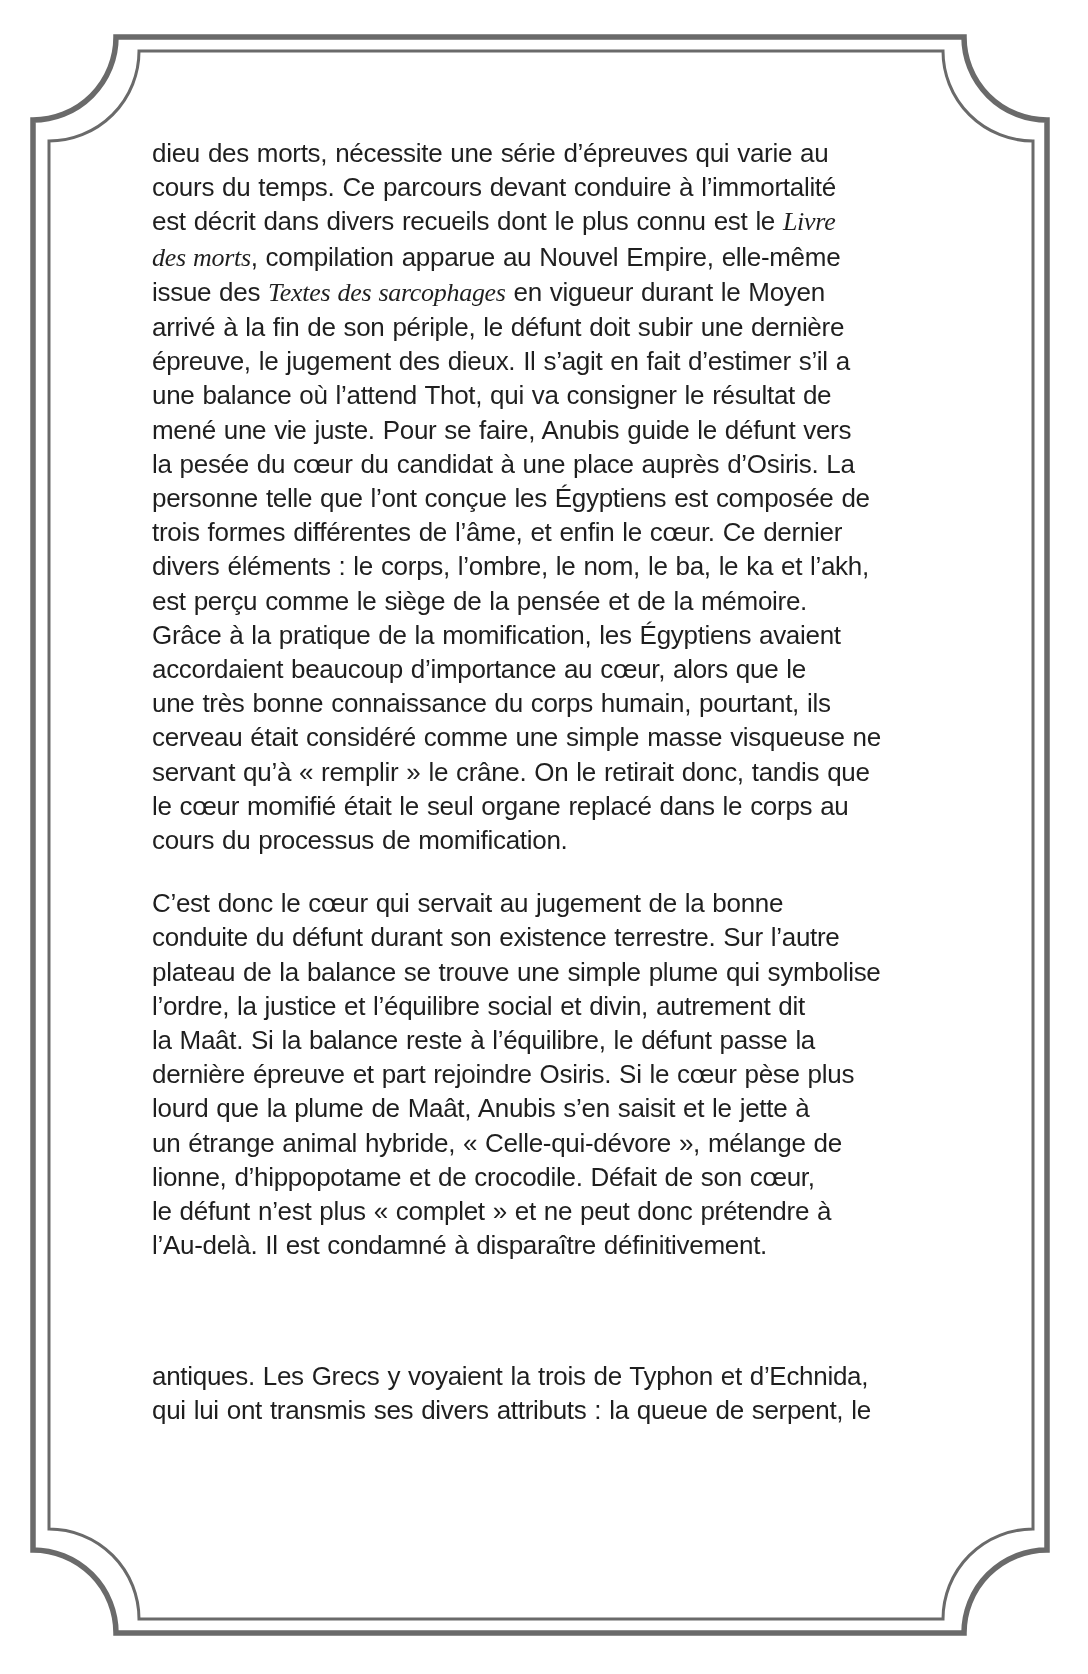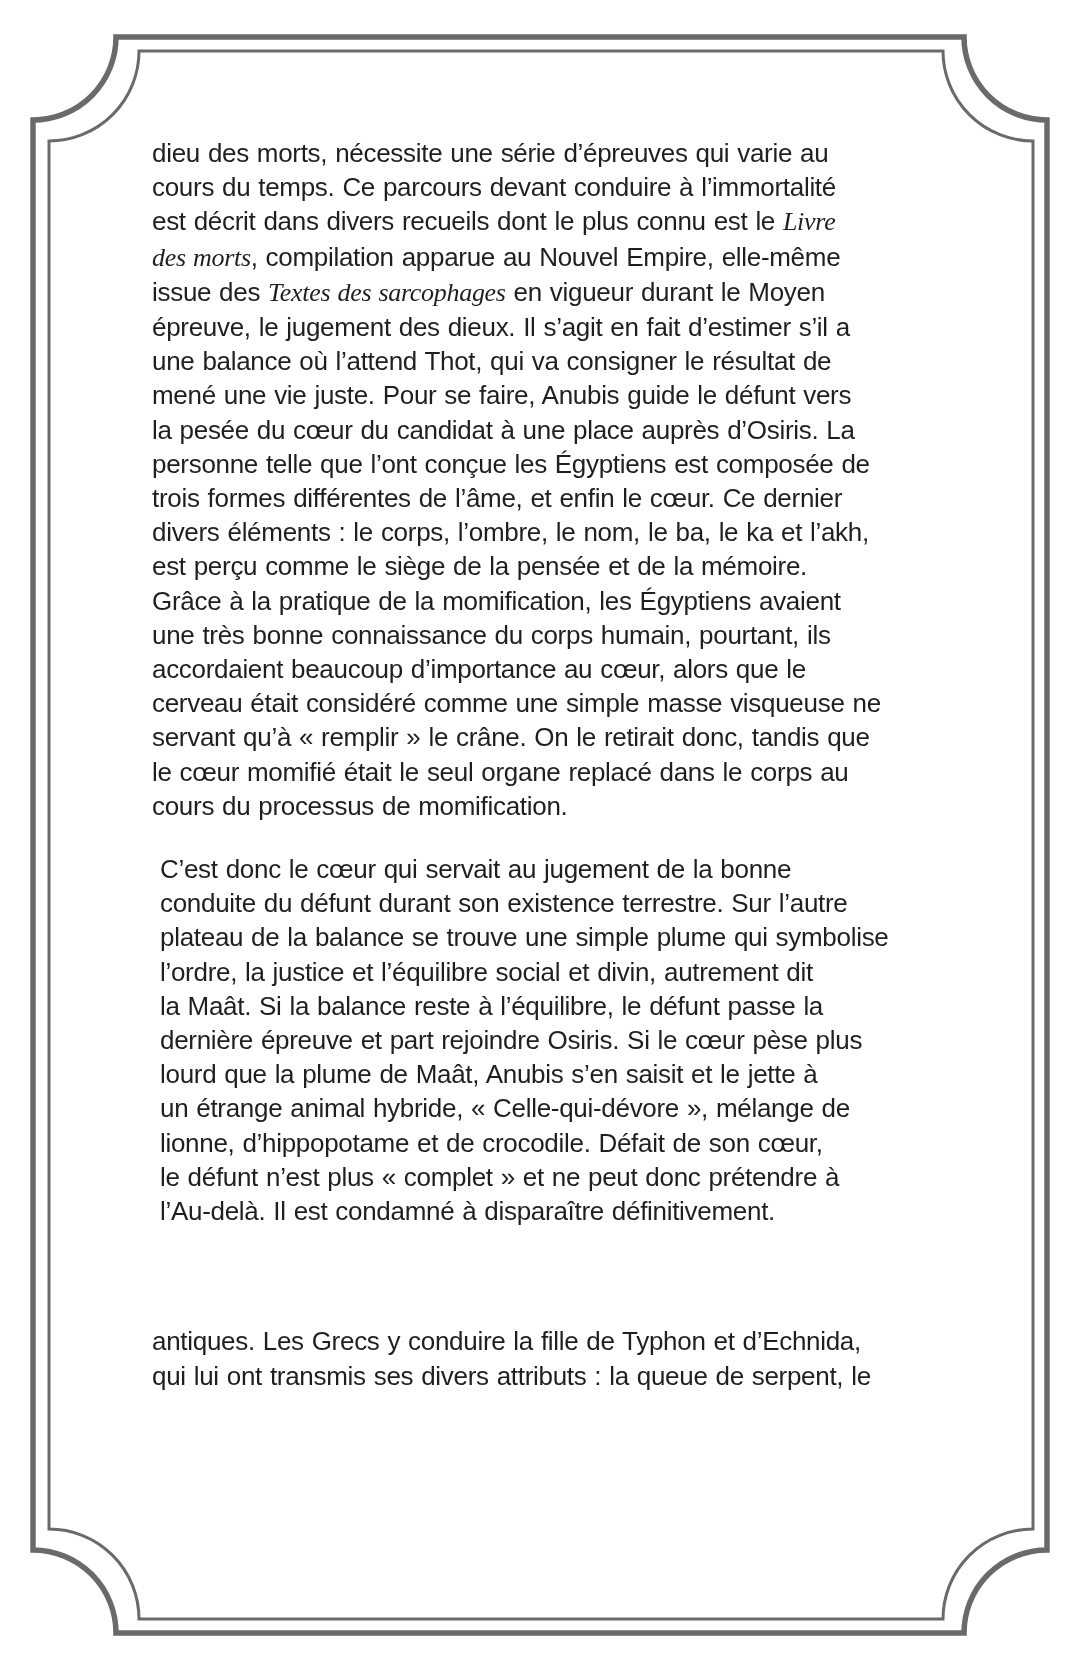--- a/index.html
+++ b/index.html
@@ -55,50 +55,51 @@
     <path class="frame-path" d="M 139 51 H 943 A 90 90 0 0 0 1033 141 V 1529 A 90 90 0 0 0 943 1619 H 139 A 90 90 0 0 0 49 1529 V 141 A 90 90 0 0 0 139 51 Z" fill="none" stroke="#6a6a6a" stroke-width="3"></path>
   </svg>
 
   <div class="text-block" style="color: rgb(31, 31, 31);">
       <div class="para" style="margin-top: 0px;">
         <div class="line"><span>dieu des morts, nécessite une série d’épreuves qui varie au</span></div>
         <div class="line"><span>cours du temps. Ce parcours devant conduire à l’immortalité</span></div>
         <div class="line"><span>est décrit dans divers recueils dont le plus connu est le </span><em>Livre</em></div>
         <div class="line"><em>des morts</em><span>, compilation apparue au Nouvel Empire, elle-même</span></div>
         <div class="line"><span>issue des </span><em>Textes des sarcophages</em><span> en vigueur durant le Moyen</span></div>
+        <div class="line"><span>arrivé à la fin de son périple, le défunt doit subir une dernière</span></div>
         <div class="line"><span>épreuve, le jugement des dieux. Il s’agit en fait d’estimer s’il a</span></div>
         <div class="line"><span>une balance où l’attend Thot, qui va consigner le résultat de</span></div>
         <div class="line"><span>mené une vie juste. Pour se faire, Anubis guide le défunt vers</span></div>
         <div class="line"><span>la pesée du cœur du candidat à une place auprès d’Osiris. La</span></div>
         <div class="line"><span>personne telle que l’ont conçue les Égyptiens est composée de</span></div>
         <div class="line"><span>trois formes différentes de l’âme, et enfin le cœur. Ce dernier</span></div>
         <div class="line"><span>divers éléments : le corps, l’ombre, le nom, le ba, le ka et l’akh,</span></div>
         <div class="line"><span>est perçu comme le siège de la pensée et de la mémoire.</span></div>
       </div>
       <div class="para" style="">
         <div class="line"><span>Grâce à la pratique de la momification, les Égyptiens avaient</span></div>
+        <div class="line"><span>accordaient beaucoup d’importance au cœur, alors que le</span></div>
         <div class="line"><span>une très bonne connaissance du corps humain, pourtant, ils</span></div>
-        <div class="line"><span>accordaient beaucoup d’importance au cœur, alors que le</span></div>
         <div class="line"><span>cerveau était considéré comme une simple masse visqueuse ne</span></div>
         <div class="line"><span>servant qu’à « remplir » le crâne. On le retirait donc, tandis que</span></div>
         <div class="line"><span>le cœur momifié était le seul organe replacé dans le corps au</span></div>
         <div class="line"><span>cours du processus de momification.</span></div>
       </div>
-      <div class="para" style="margin-top: 29px; margin-left: 8px;">
+      <div class="para" style="margin-top: 29px;">
         <div class="line"><span>C’est donc le cœur qui servait au jugement de la bonne</span></div>
         <div class="line"><span>conduite du défunt durant son existence terrestre. Sur l’autre</span></div>
         <div class="line"><span>plateau de la balance se trouve une simple plume qui symbolise</span></div>
         <div class="line"><span>l’ordre, la justice et l’équilibre social et divin, autrement dit</span></div>
         <div class="line"><span>la Maât. Si la balance reste à l’équilibre, le défunt passe la</span></div>
         <div class="line"><span>dernière épreuve et part rejoindre Osiris. Si le cœur pèse plus</span></div>
         <div class="line"><span>lourd que la plume de Maât, Anubis s’en saisit et le jette à</span></div>
         <div class="line"><span>un étrange animal hybride, « Celle-qui-dévore », mélange de</span></div>
         <div class="line"><span>lionne, d’hippopotame et de crocodile. Défait de son cœur,</span></div>
         <div class="line"><span>le défunt n’est plus « complet » et ne peut donc prétendre à</span></div>
         <div class="line"><span>l’Au-delà. Il est condamné à disparaître définitivement.</span></div>
       </div>
       <div class="para" style="margin-top: 96px;">
-        <div class="line"><span>antiques. Les Grecs y conduire la fille de Typhon et d’Echnida,</span></div>
+        <div class="line"><span>antiques. Les Grecs y voyaient la trois de Typhon et d’Echnida,</span></div>
         <div class="line"><span>qui lui ont transmis ses divers attributs : la queue de serpent, le</span></div>
       </div>
     </div>
 
 </div>
 
 </body></html>

